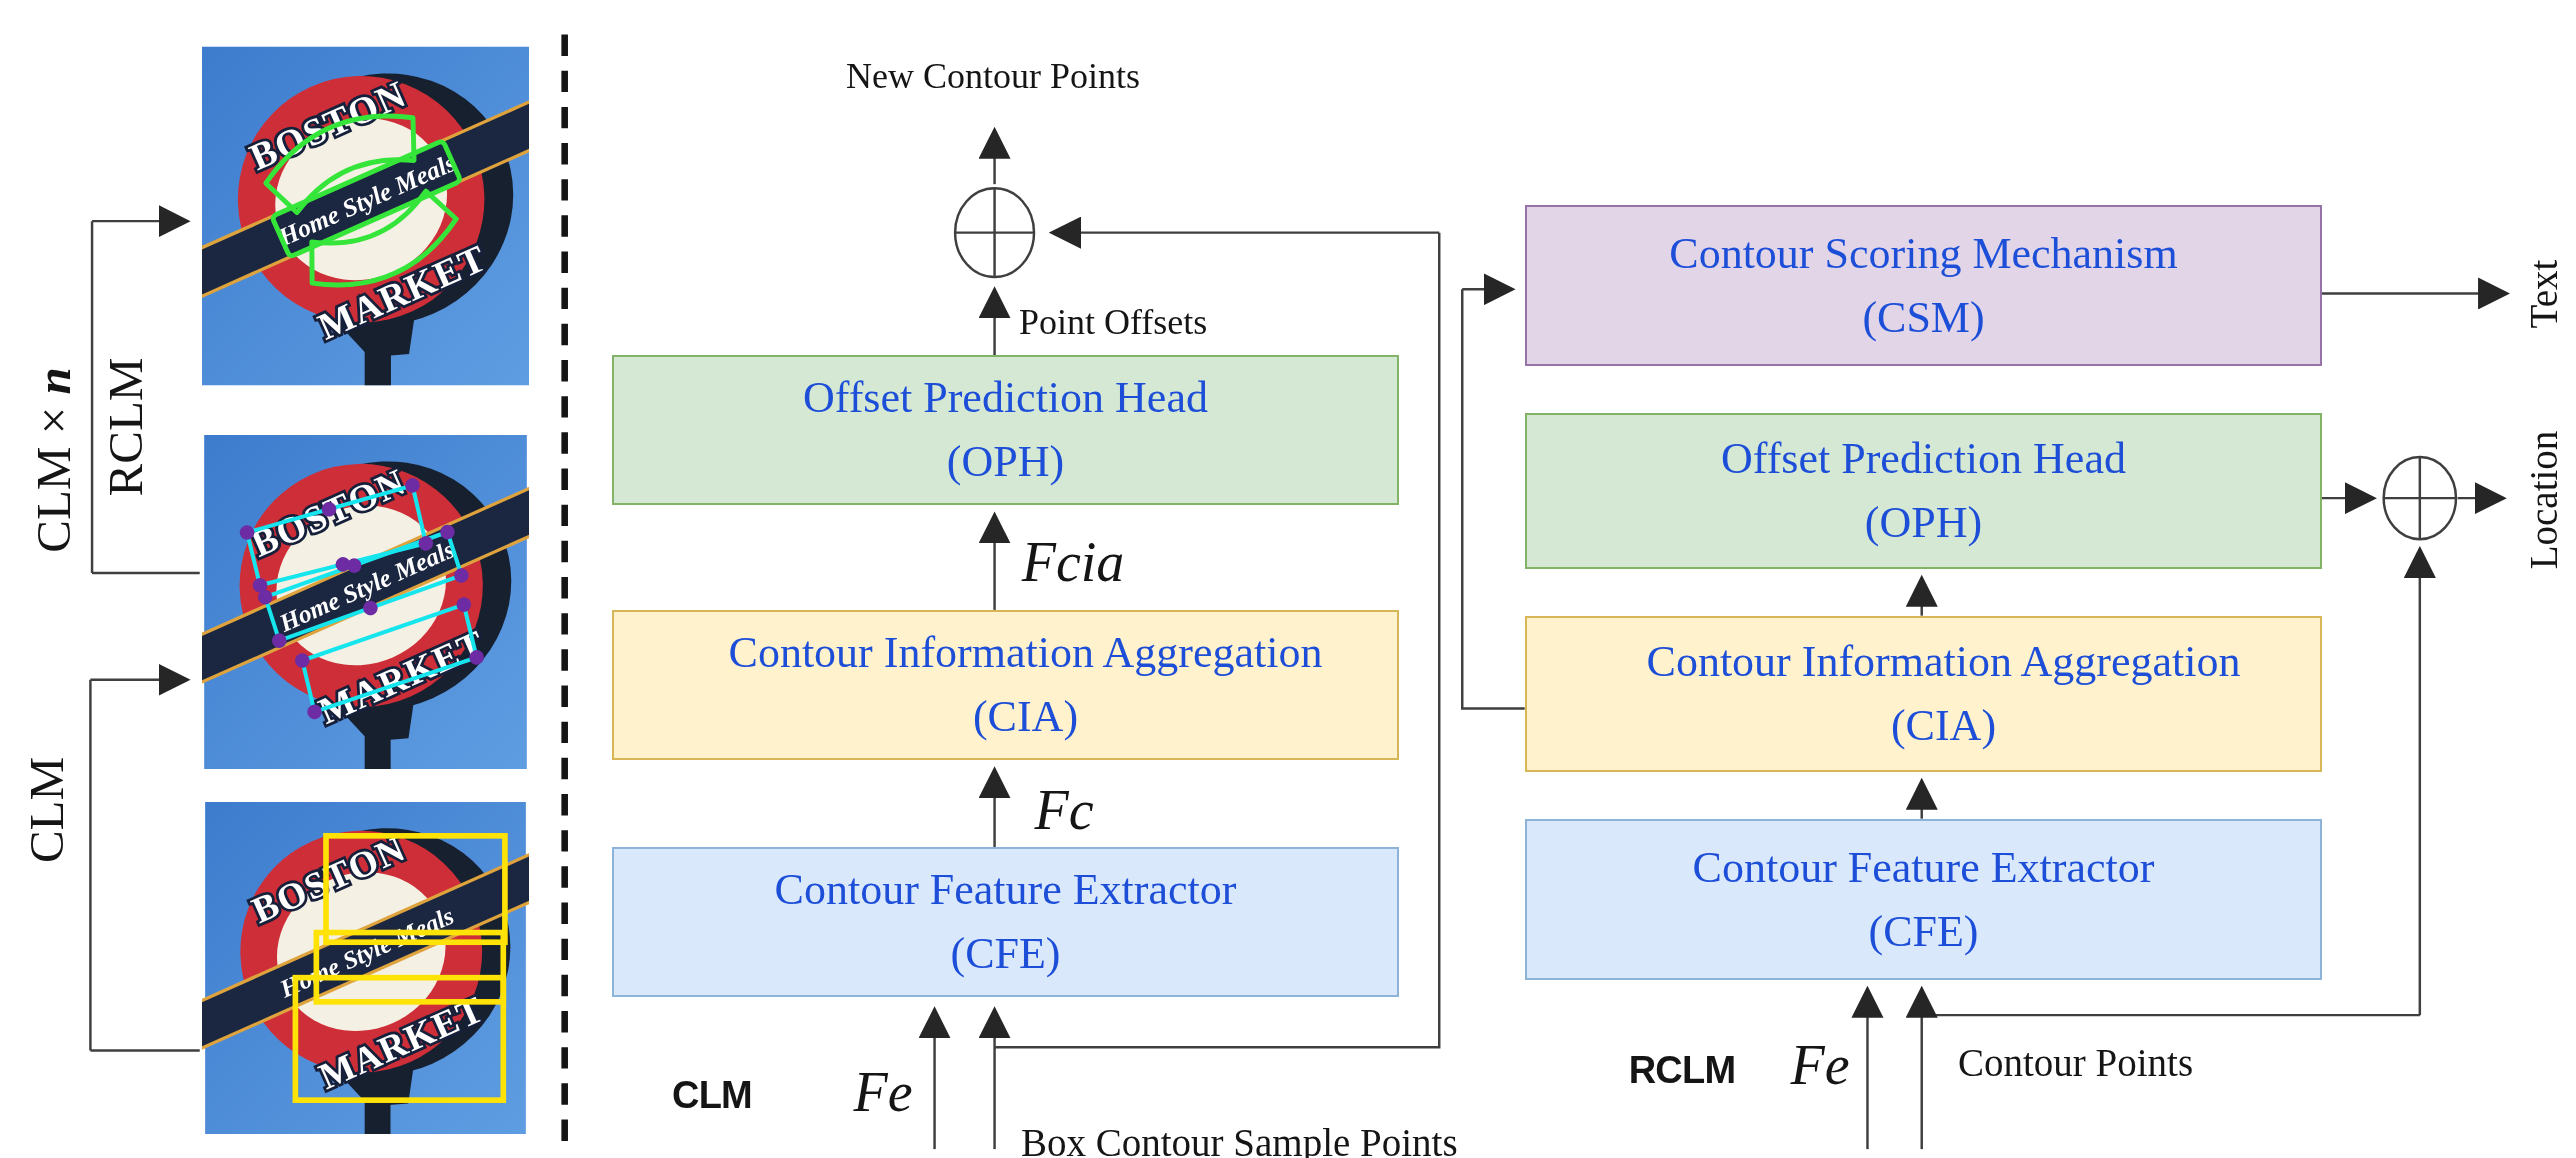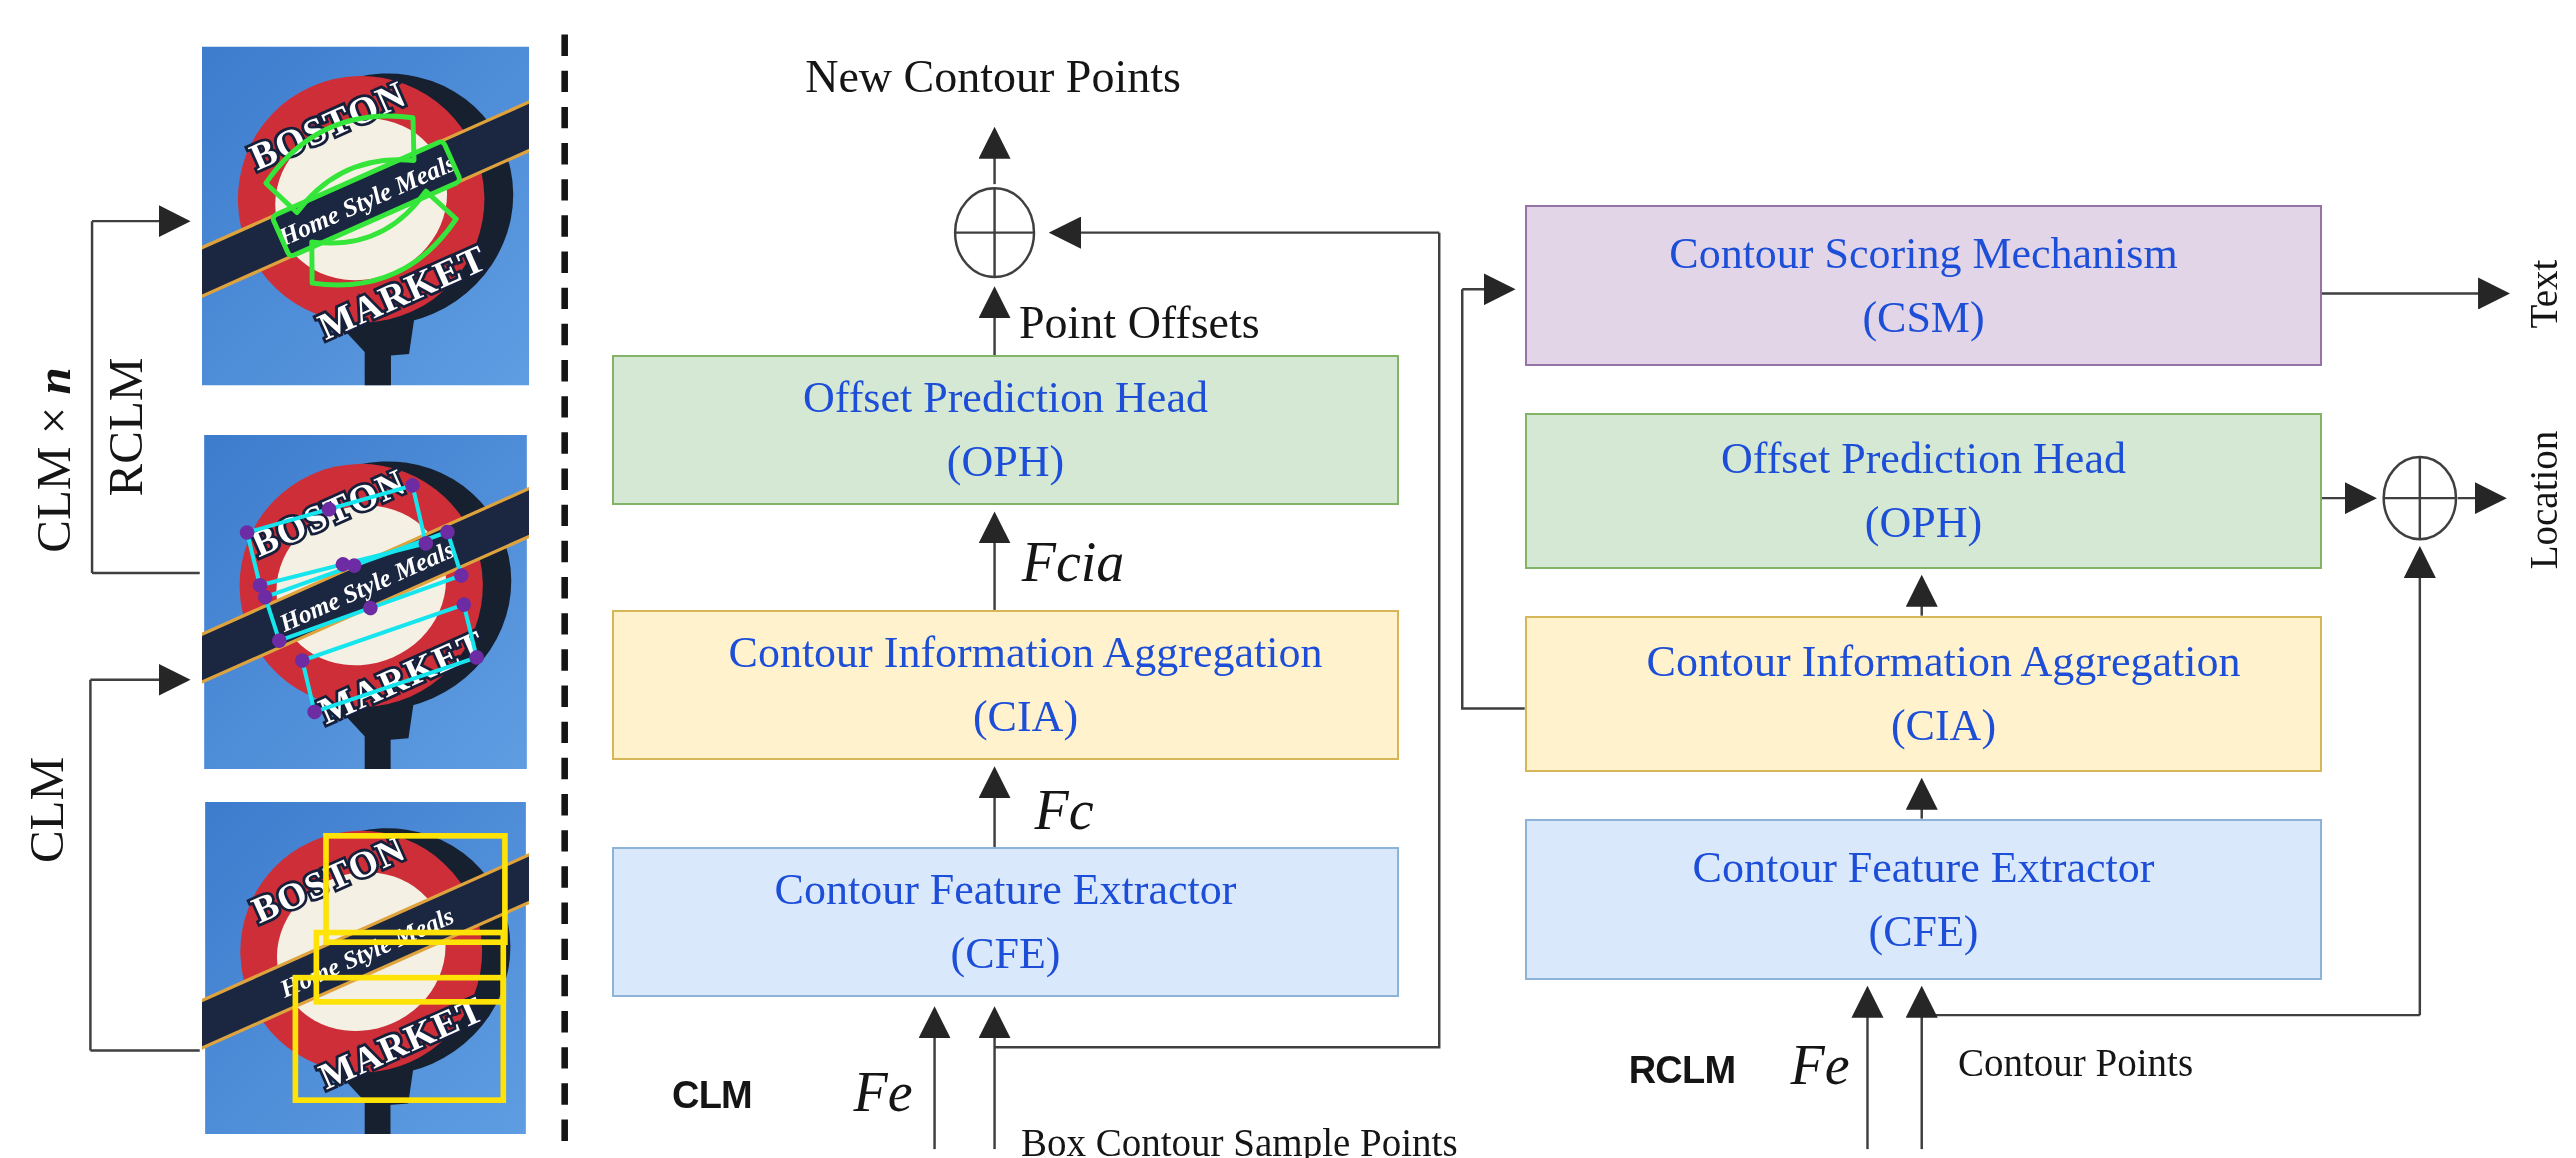--- a/index.html
+++ b/index.html
@@ -15,21 +15,21 @@
   .box{
     position:absolute;z-index:2;display:flex;flex-direction:column;
     align-items:center;justify-content:center;text-align:center;
     font-size:44px;line-height:1.45;border:2.5px solid;color:#1d4ed8;
     box-sizing:border-box;
   }
   .box-green {background:var(--box-green-fill); border-color:var(--box-green-border);text-align:center;}
   .box-yellow{background:var(--box-yellow-fill);border-color:var(--box-yellow-border);padding-left:40px;}
   .box-blue  {background:var(--box-blue-fill);  border-color:var(--box-blue-border);}
   .box-purple{background:var(--box-purple-fill);border-color:var(--box-purple-border);}
-  .lbl{position:absolute;z-index:3;white-space:nowrap;transform:translate(-50%,-50%);font-size:46px;}
+  .lbl{position:absolute;z-index:3;white-space:nowrap;transform:translate(-50%,-50%);font-size:36px;}
   .lbl.leftalign{transform:translate(0,-50%);font-family:Liberation Serif, serif;}
   .lbl.rot{transform:translate(-50%,-50%) rotate(-90deg);}
   .lbl.big{font-size:49px;}
   .lbl.boldsans{font-family:"Liberation Sans",sans-serif;font-weight:700;font-size:38px;letter-spacing:-0.8px;}
   .lbl.mathvar{font-style:italic;font-size:56px;}
   .lbl.io{font-size:39px;}
 </style>
 </head>
 <body>
 

